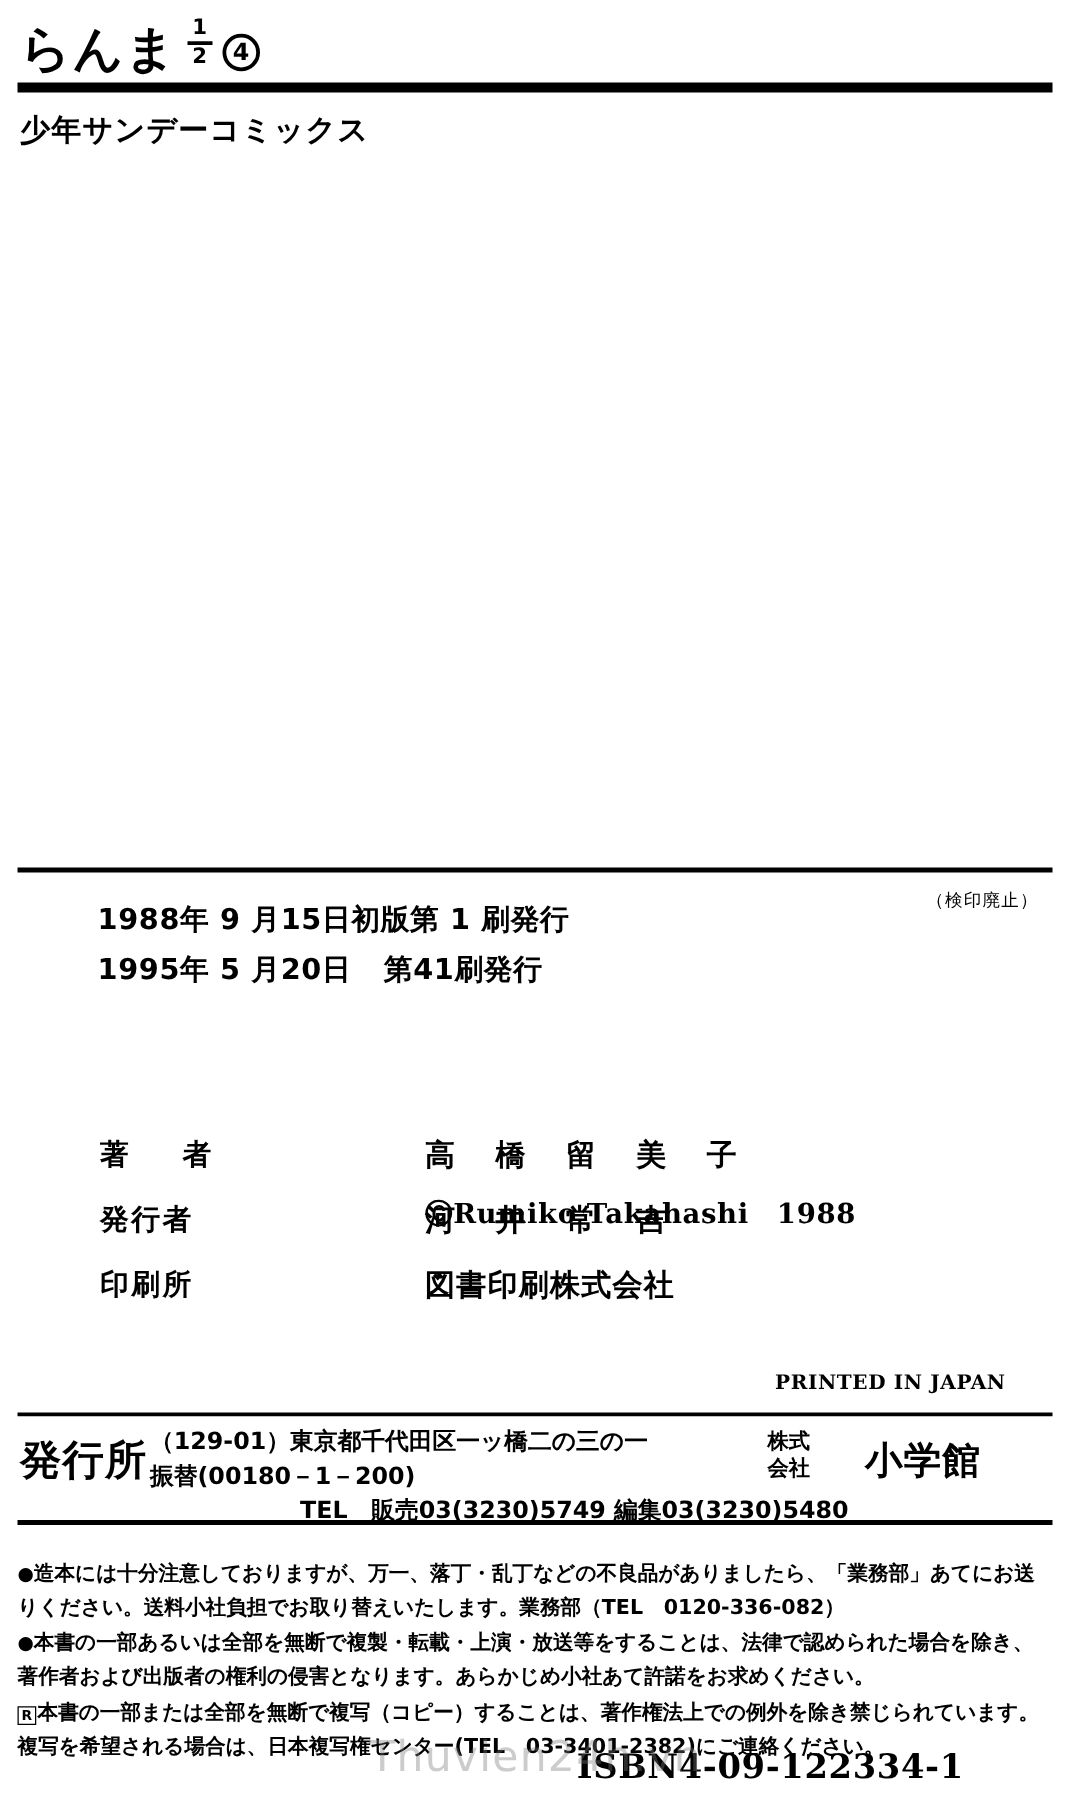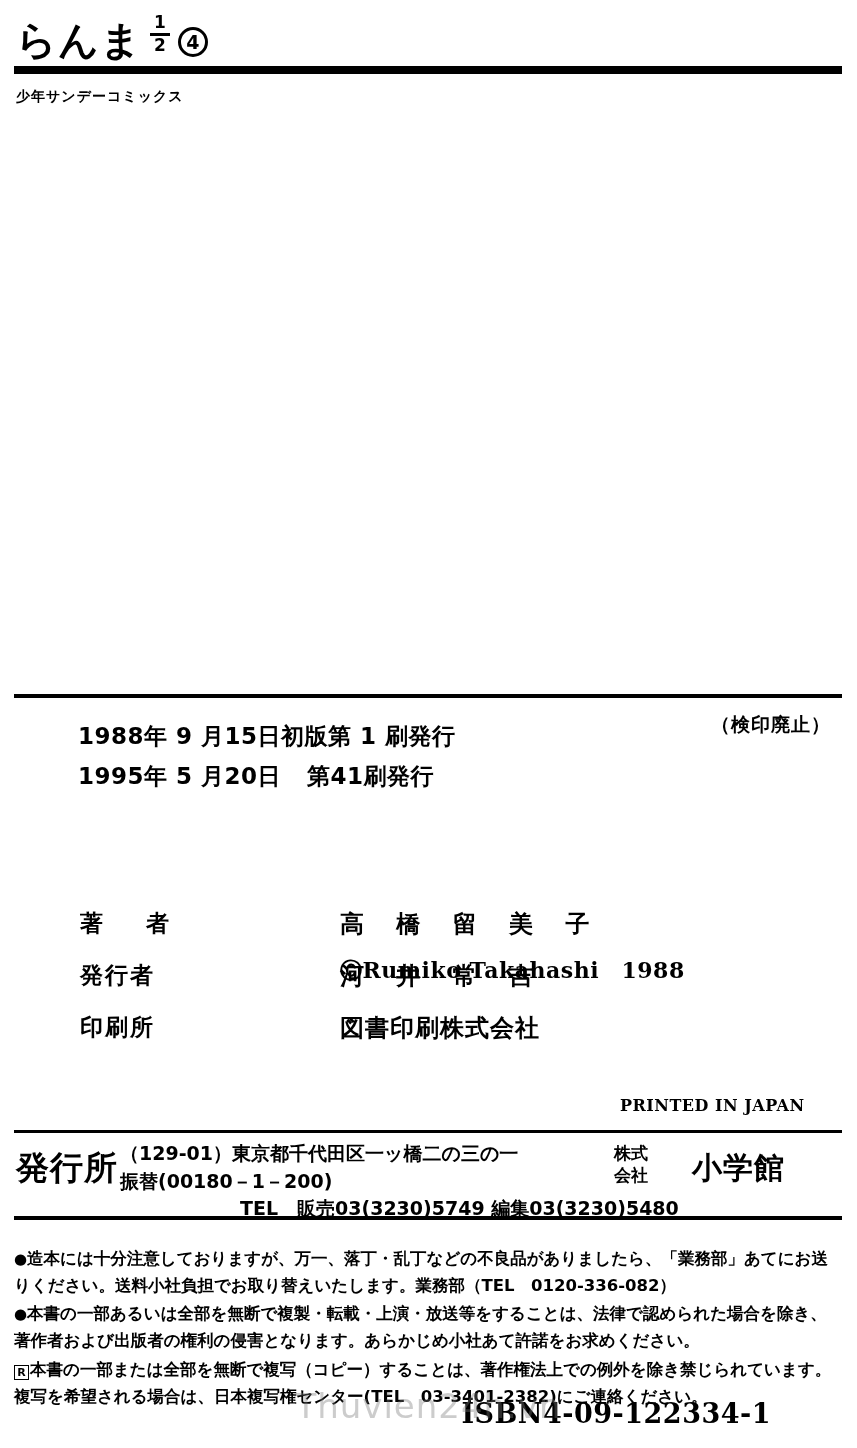--- a/index.html
+++ b/index.html
@@ -77,21 +77,21 @@
     top: 66px;
     width: 828px;
     height: 8px;
     background: #000;
   }
 
   .subtitle {
     position: absolute;
     left: 16px;
     top: 88px;
-    font-size: 14px;
+    font-size: 24px;
     font-weight: bold;
     letter-spacing: 1px;
   }
 
   
   .rule-mid {
     position: absolute;
     left: 14px;
     top: 694px;
     width: 828px;
@@ -108,22 +108,22 @@
     font-weight: bold;
     letter-spacing: 0.5px;
     line-height: 1.75;
   }
   .print-run .ln2 span.gap { display: inline-block; width: 26px; }
 
   .kenin {
     position: absolute;
     right: 26px;
     top: 712px;
-    font-size: 19px;
-    font-weight: bold;
+    font-size: 14px;
+    font-weight: normal;
     letter-spacing: 1px;
   }
 
   
   .credits {
     position: absolute;
     left: 0;
     top: 908px;
     width: 857px;
   }

